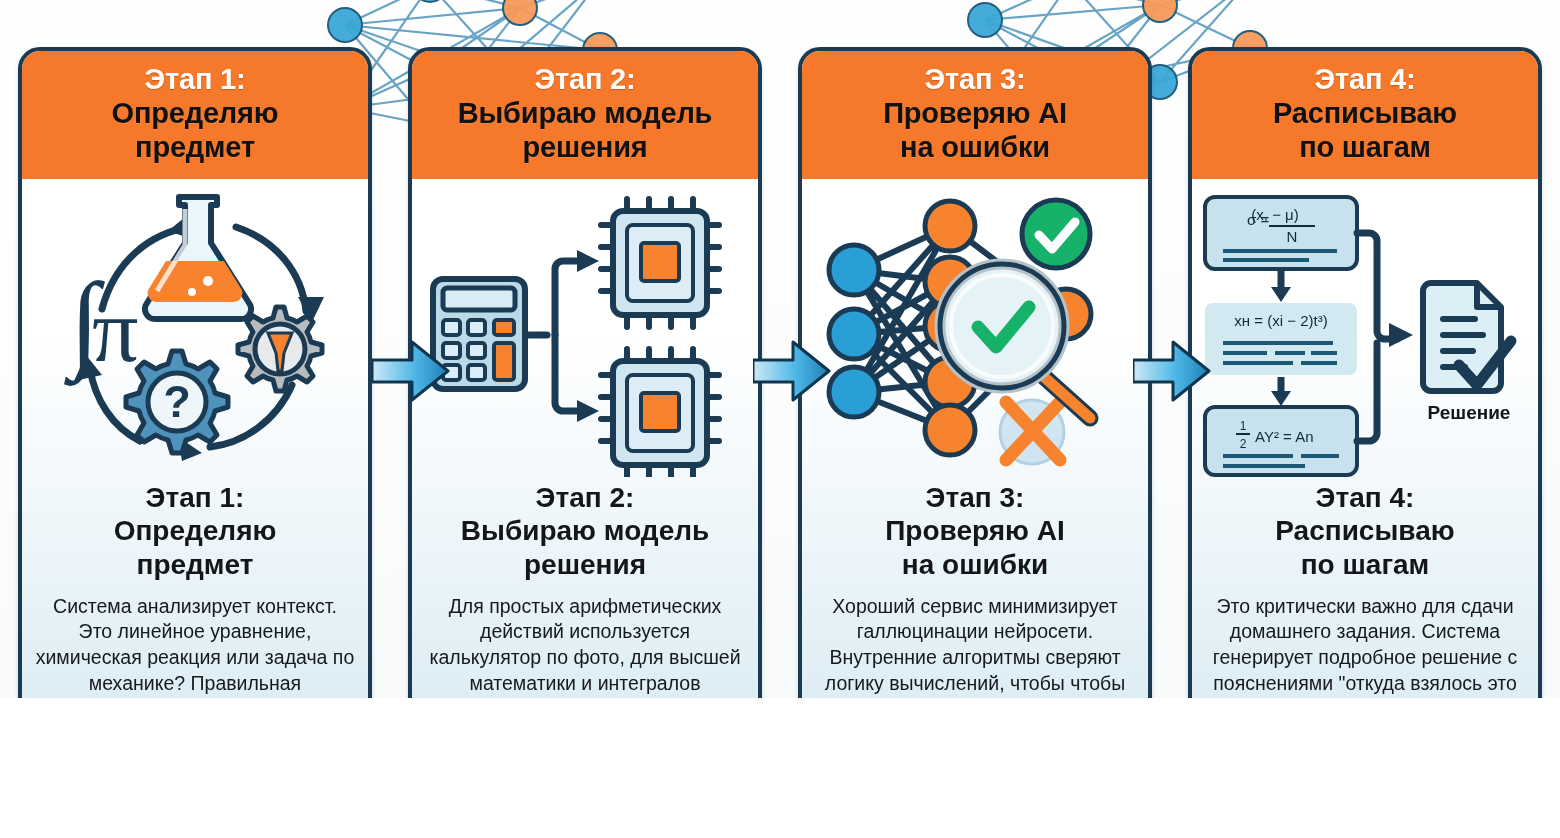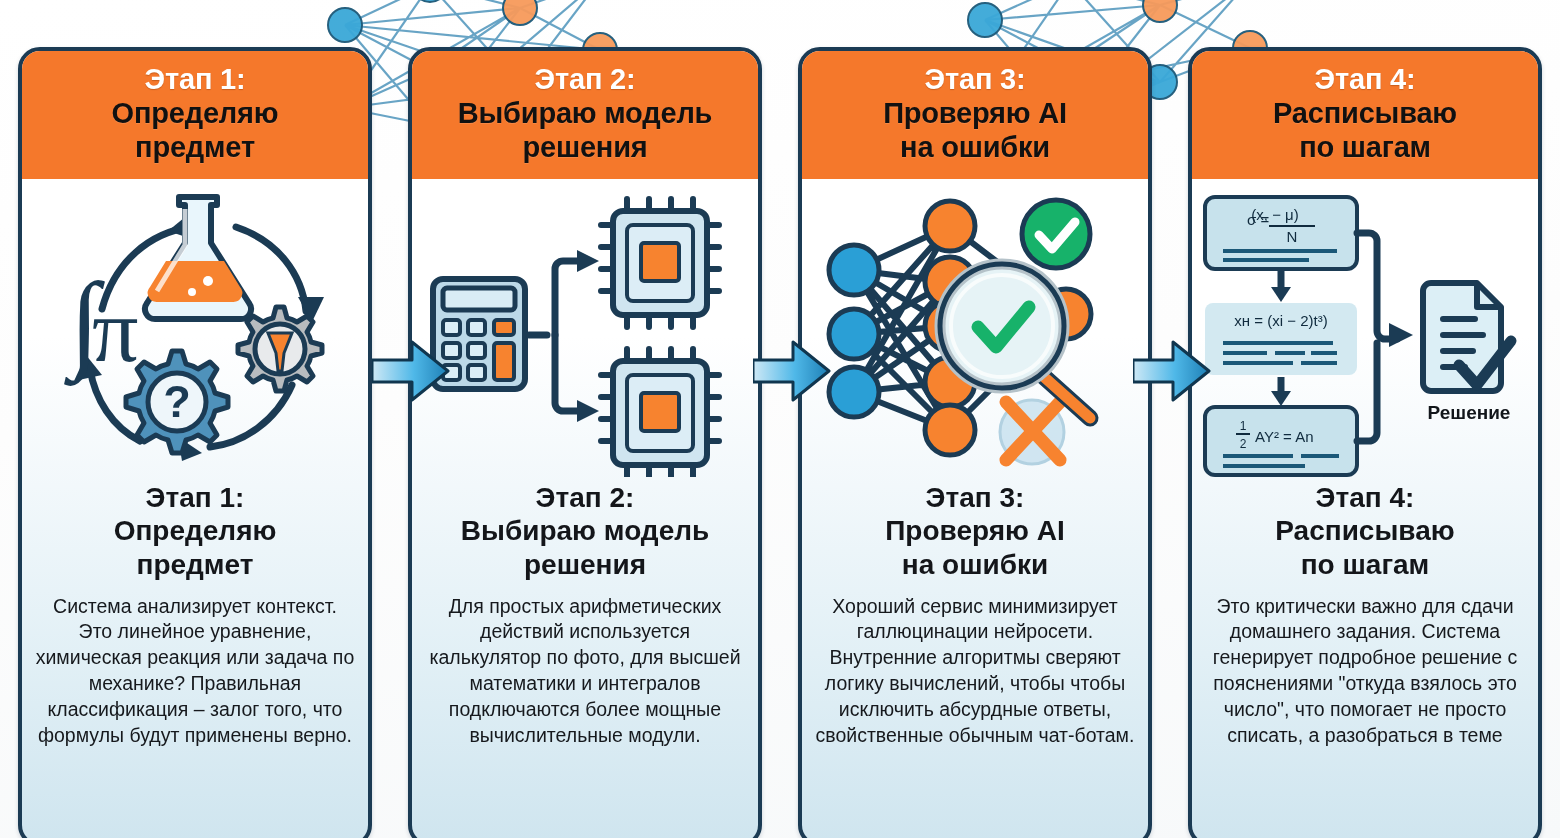--- a/index.html
+++ b/index.html
@@ -4,21 +4,21 @@
 <style>
   * { box-sizing: border-box; margin: 0; padding: 0; }
   html, body {
     width: 1560px; height: 838px;
     overflow: hidden;
     background: #ffffff;
     font-family: "Liberation Sans", sans-serif;
   }
   #stage {
     position: relative;
-    width: 1560px; height: 838px;
+    width: 1560px; height: 698px;
     background: linear-gradient(175deg, #ffffff 0%, #fdfdfd 45%, #f7f9fa 100%);
     overflow: hidden;
     padding-left: 15px;
   }
 
   
   #bgnet {
     position: absolute; left: 0; top: -10px;
     width: 1560px; height: 230px;
     z-index: 0;

